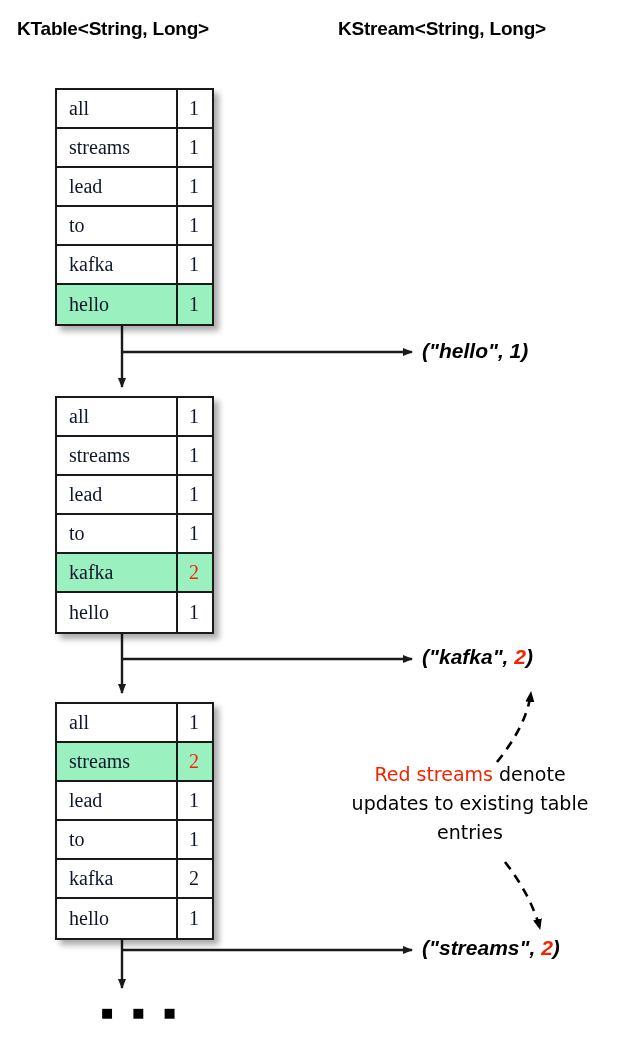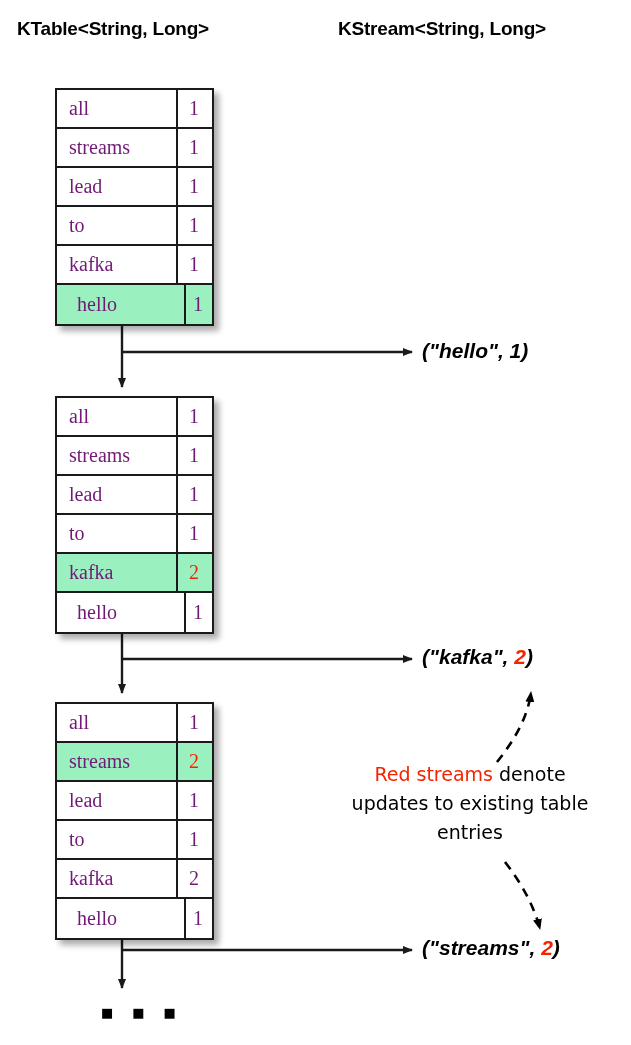--- a/index.html
+++ b/index.html
@@ -39,27 +39,27 @@
     background: #ffffff;
     box-shadow: 5px 5px 6px rgba(0,0,0,0.33);
     box-sizing: border-box;
   }
   .kv-row {
     display: flex;
     height: 39px;
     border-bottom: 2px solid #1a1a1a;
     box-sizing: border-box;
   }
-  .kv-row:last-child { border-bottom: none; padding-left: 8px; }
+  .kv-row:last-child { border-bottom: none; }
   .kv-row.hl { background: #9bf0c0; }
 
   .kv-key, .kv-val {
     font-family: "Liberation Serif", serif;
     font-size: 20px;
-    color: #701a75;
+    color: #0f172a;
     display: flex;
     align-items: center;
     box-sizing: border-box;
   }
   .kv-key {
     width: 121px;
     padding-left: 12px;
     border-right: 2px solid #1a1a1a;
   }
   .kv-val {

